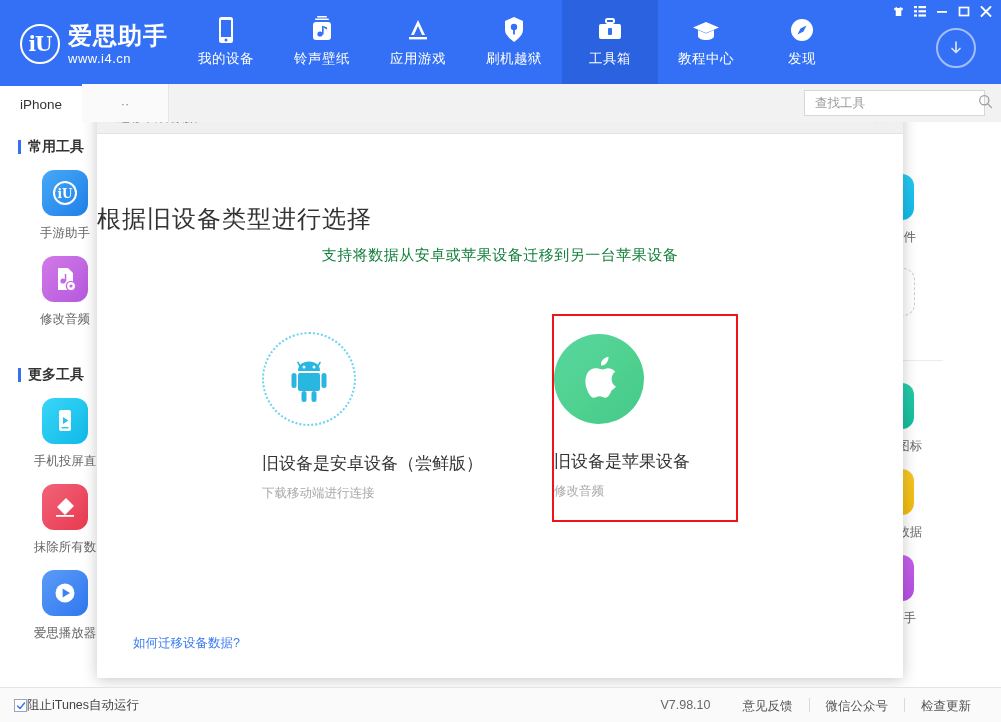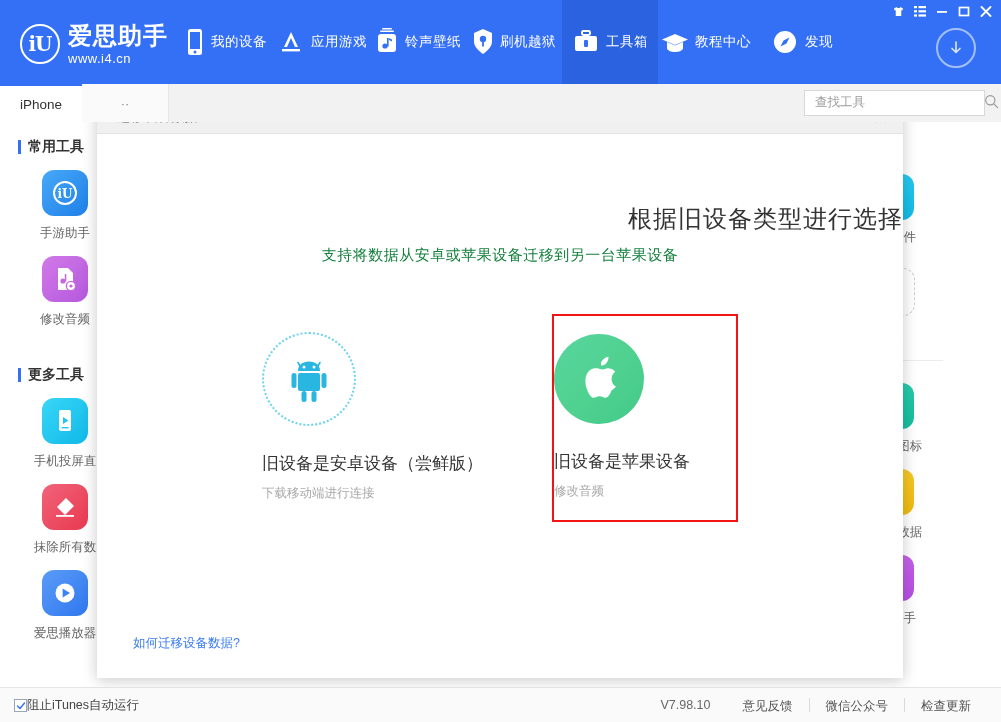--- a/index.html
+++ b/index.html
@@ -27,21 +27,21 @@
     display:flex;align-items:center;justify-content:center;
     letter-spacing:-1px;
     font-family:"DejaVu Serif",serif;
   }
   .logo-text{display:flex;flex-direction:column;line-height:1;}
   .logo-cn{color:#fff;font-size:24px;font-weight:bold;letter-spacing:1px;}
   .logo-url{color:#fff;font-size:13px;margin-top:4px;letter-spacing:.5px;}
 
   .navbar{position:absolute;left:178px;top:0;height:84px;display:flex;}
   .nav-item{
-    width:96px;height:84px;display:flex;
+    width:96px;height:84px;display:flex;flex-direction:column;
     align-items:center;justify-content:center;gap:6px;cursor:pointer;
     color:#fff;
   }
   .nav-item.active{background:#2a62e0;}
   .nav-label{font-size:13.5px;color:#fff;letter-spacing:.5px;}
   .nav-ico{height:28px;display:flex;align-items:flex-end;justify-content:center;}
   .nav-ico svg{display:block;}
 
   .dl-btn{
     position:absolute;right:25px;top:28px;width:40px;height:40px;border-radius:50%;
@@ -71,21 +71,21 @@
     display:flex;align-items:center;justify-content:center;
     font-size:13px;color:#888;cursor:pointer;
   }
   .searchbox{
     position:absolute;right:16px;top:6px;width:181px;height:26px;
     background:#fff;border:1px solid #d8d8d8;box-sizing:border-box;
     display:flex;align-items:center;padding:0 6px 0 8px;
   }
   .searchbox input{
     border:0;outline:0;flex:1;font-size:12.5px;color:#333;
-    font-family:Liberation Mono, monospace;background:transparent;
+    font-family:Liberation Sans, sans-serif;background:transparent;
   }
   .searchbox input::placeholder{color:#9b9b9b;}
 
   
   .content{
     position:absolute;left:0;top:122px;width:1001px;height:565px;background:#fff;
     overflow:hidden;
   }
   .tool-col{position:absolute;top:0;width:200px;}
   .col-left{left:0;}
@@ -120,21 +120,21 @@
     position:absolute;left:20px;top:8px;font-size:13.5px;color:#555;
   }
   .modal-close{
     position:absolute;right:10px;top:5px;width:24px;height:24px;
     display:flex;align-items:center;justify-content:center;
     color:#7a7a7a;font-size:16px;cursor:pointer;
   }
   .modal-body{position:absolute;left:0;top:34px;width:806px;height:544px;background:#fff;}
 
   .m-title{
-    position:absolute;left:0;top:69px;width:806px;text-align:right;
+    position:absolute;left:0;top:69px;width:806px;text-align:left;
     font-size:24px;color:#333;letter-spacing:1px;
   }
   .m-sub{
     position:absolute;left:0;top:112px;width:806px;text-align:center;
     font-size:15px;color:#15803d;letter-spacing:.5px;
   }
 
   .choices{
     position:absolute;left:0;top:180px;width:806px;height:230px;
     display:flex;justify-content:center;gap:104px;
@@ -201,44 +201,44 @@
 
       <div class="nav-item">
         <span class="nav-ico">
           <svg width="20" height="28" viewBox="0 0 20 28">
               <rect x="3" y="1" width="14" height="26" rx="2.5" fill="#fff"></rect>
               <rect x="5" y="4" width="10" height="17" fill="#3470f5"></rect>
               <circle cx="10" cy="24" r="1.5" fill="#3470f5"></circle>
             </svg>
         </span>
         <span class="nav-label">我的设备</span>
-      </div>
-
-      <div class="nav-item">
-        <span class="nav-ico">
-          <svg width="28" height="28" viewBox="0 0 28 28">
-              <path d="M14 4 L21 19 H18 L14 10 L10 19 H7 Z" fill="#fff"></path>
-              <rect x="5" y="21" width="18" height="2.4" fill="#fff"></rect>
-            </svg>
-        </span>
-        <span class="nav-label">应用游戏</span>
       </div>
 
       <div class="nav-item">
         <span class="nav-ico">
           <svg width="24" height="28" viewBox="0 0 24 28">
               <rect x="3" y="6" width="18" height="18" rx="3" fill="#fff"></rect>
               <rect x="5" y="2.5" width="14" height="1.6" rx=".8" fill="#fff"></rect>
               <rect x="7" y="0" width="10" height="1.6" rx=".8" fill="#fff"></rect>
               <circle cx="10" cy="18" r="2.6" fill="#3470f5"></circle>
               <rect x="12" y="10" width="1.6" height="8.5" fill="#3470f5"></rect>
               <path d="M13.6 10 L17 11.6 V13.4 L13.6 11.8 Z" fill="#3470f5"></path>
             </svg>
         </span>
         <span class="nav-label">铃声壁纸</span>
+      </div>
+
+      <div class="nav-item">
+        <span class="nav-ico">
+          <svg width="28" height="28" viewBox="0 0 28 28">
+              <path d="M14 4 L21 19 H18 L14 10 L10 19 H7 Z" fill="#fff"></path>
+              <rect x="5" y="21" width="18" height="2.4" fill="#fff"></rect>
+            </svg>
+        </span>
+        <span class="nav-label">应用游戏</span>
       </div>
 
       <div class="nav-item">
         <span class="nav-ico">
           <svg width="22" height="28" viewBox="0 0 22 28">
               <path d="M11 1 L20 5 V14 C20 20 11 26 11 26 C11 26 2 20 2 14 V5 Z" fill="#fff"></path>
               <circle cx="11" cy="11" r="3.2" fill="#3470f5"></circle>
               <rect x="10.1" y="12.5" width="1.8" height="6" fill="#3470f5"></rect>
             </svg>
         </span>

